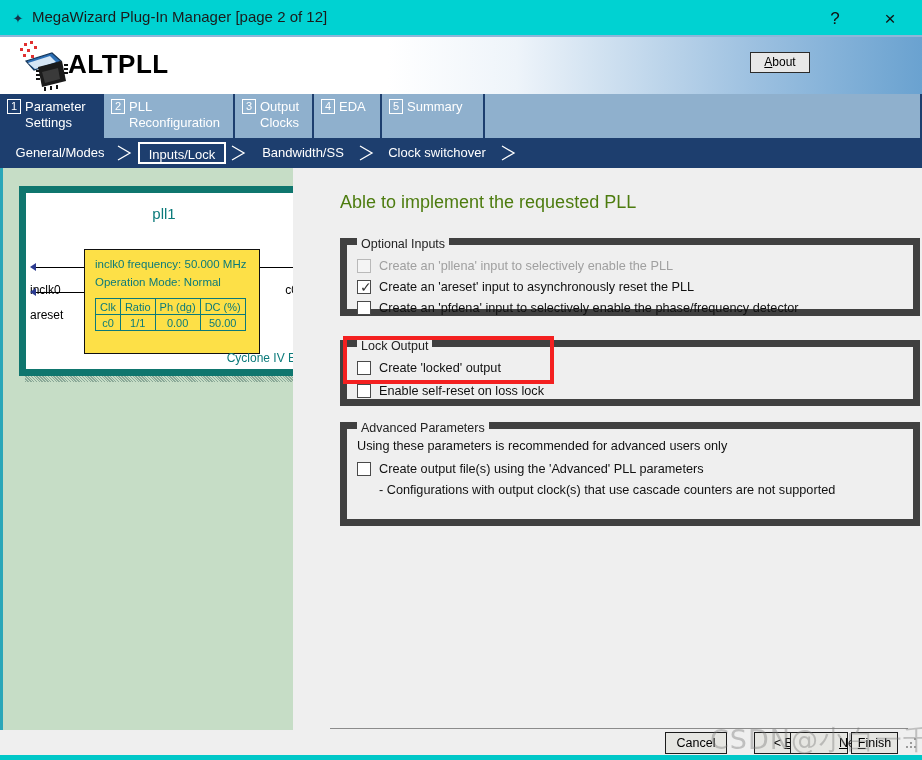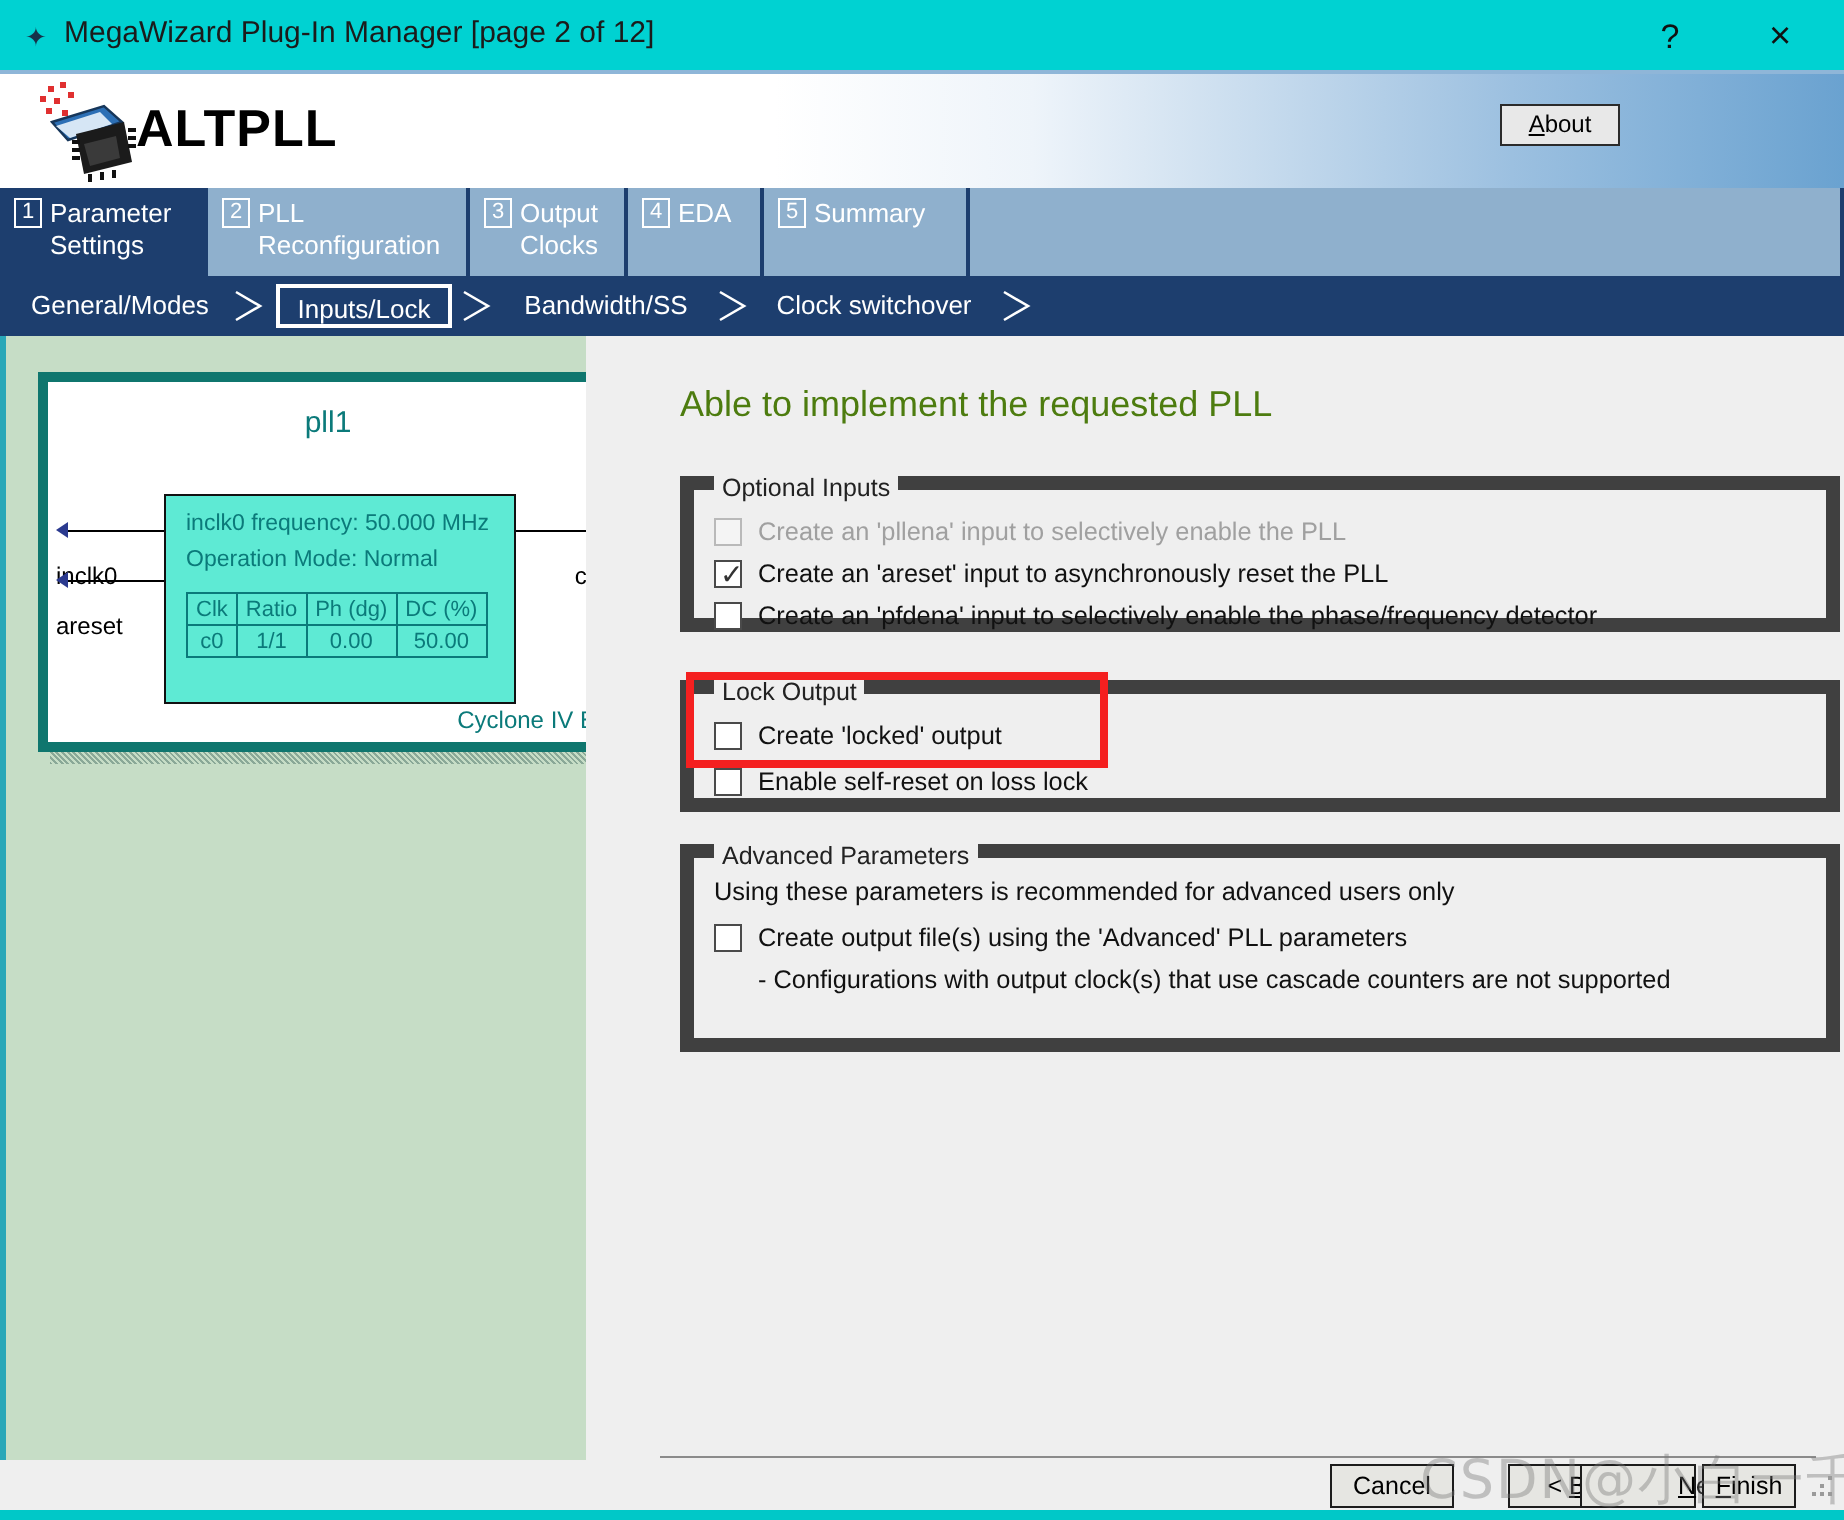--- a/index.html
+++ b/index.html
@@ -100,34 +100,34 @@
   #cr-3{left:376px;width:122px;}
   .chev{position:absolute;top:6px;width:22px;height:18px;}
 
   
   .leftpanel{
     position:absolute;left:0;top:168px;width:290px;height:562px;
     background:#c6ddc6;border-left:3px solid #2aa7b8;
   }
   .blockframe{
     position:absolute;left:16px;top:18px;width:290px;height:190px;
-    background:#ffffff;border:5px solid #0f766e;box-sizing:border-box;
+    background:#ffffff;border:7px solid #0f766e;box-sizing:border-box;
   }
   .blockshadow{
     position:absolute;left:22px;top:24px;width:290px;height:190px;
     background:repeating-linear-gradient(45deg,#7f9f8f 0 1px,transparent 1px 2px);
     opacity:.85;
   }
   .blk-title{
     position:absolute;left:0;top:12px;width:100%;text-align:center;
     font-size:15px;color:#0b7a7a;
   }
   .innerbox{
     position:absolute;left:58px;top:56px;width:176px;height:105px;
-    background:#5eead4;border:1px solid #111;box-sizing:border-box;
+    background:#fde047;border:1px solid #111;box-sizing:border-box;
   }
   .ib-line{position:absolute;left:10px;font-size:11.5px;color:#0b7a7a;white-space:nowrap;}
   .pin{position:absolute;font-size:12px;color:#000;white-space:nowrap;margin-top:32px;}
   .wire{position:absolute;background:#000;height:1px;}
   .arrow{
     position:absolute;width:0;height:0;
     border-top:4px solid transparent;border-bottom:4px solid transparent;
   }
   .arrow.left{border-right:6px solid #2b3a8f;}
   .arrow.right{border-left:6px solid #2b3a8f;}

